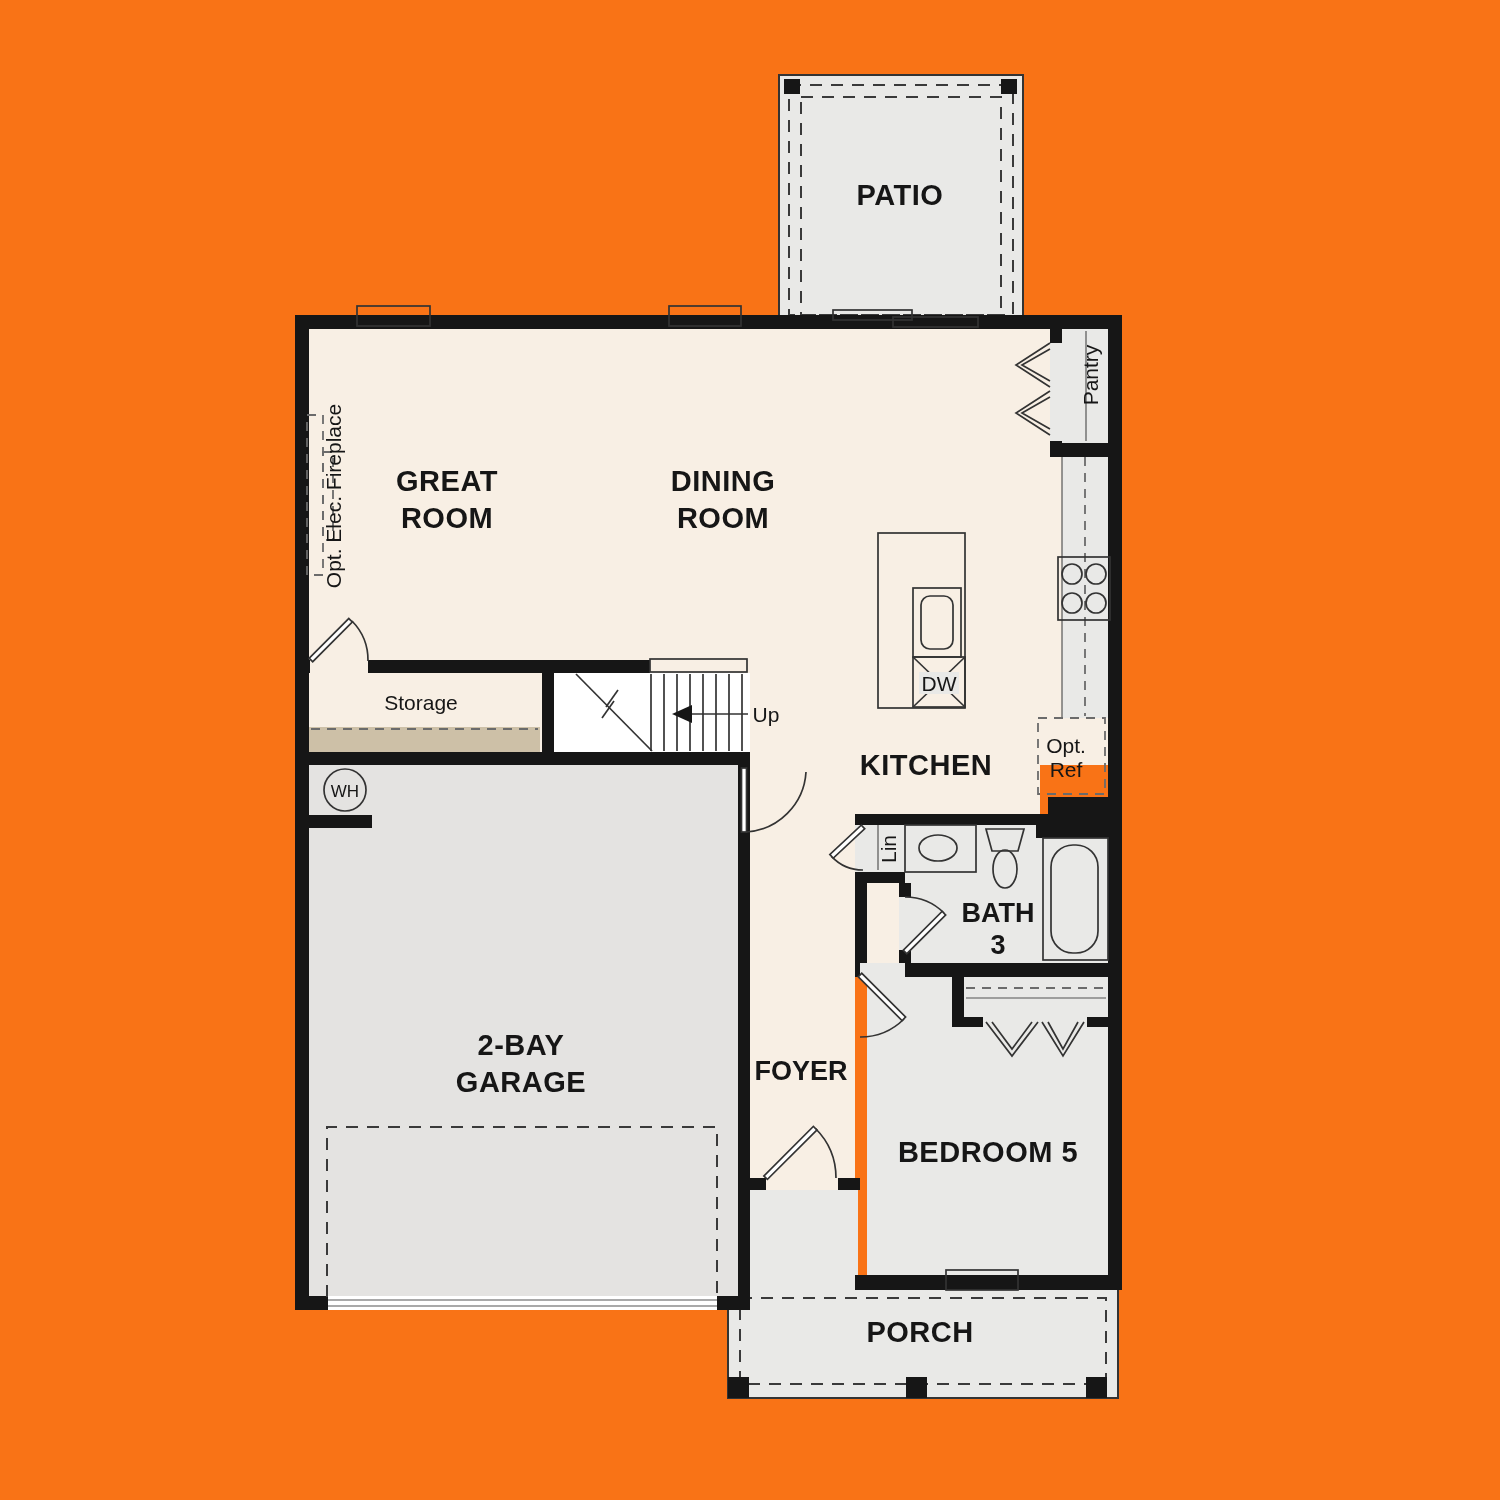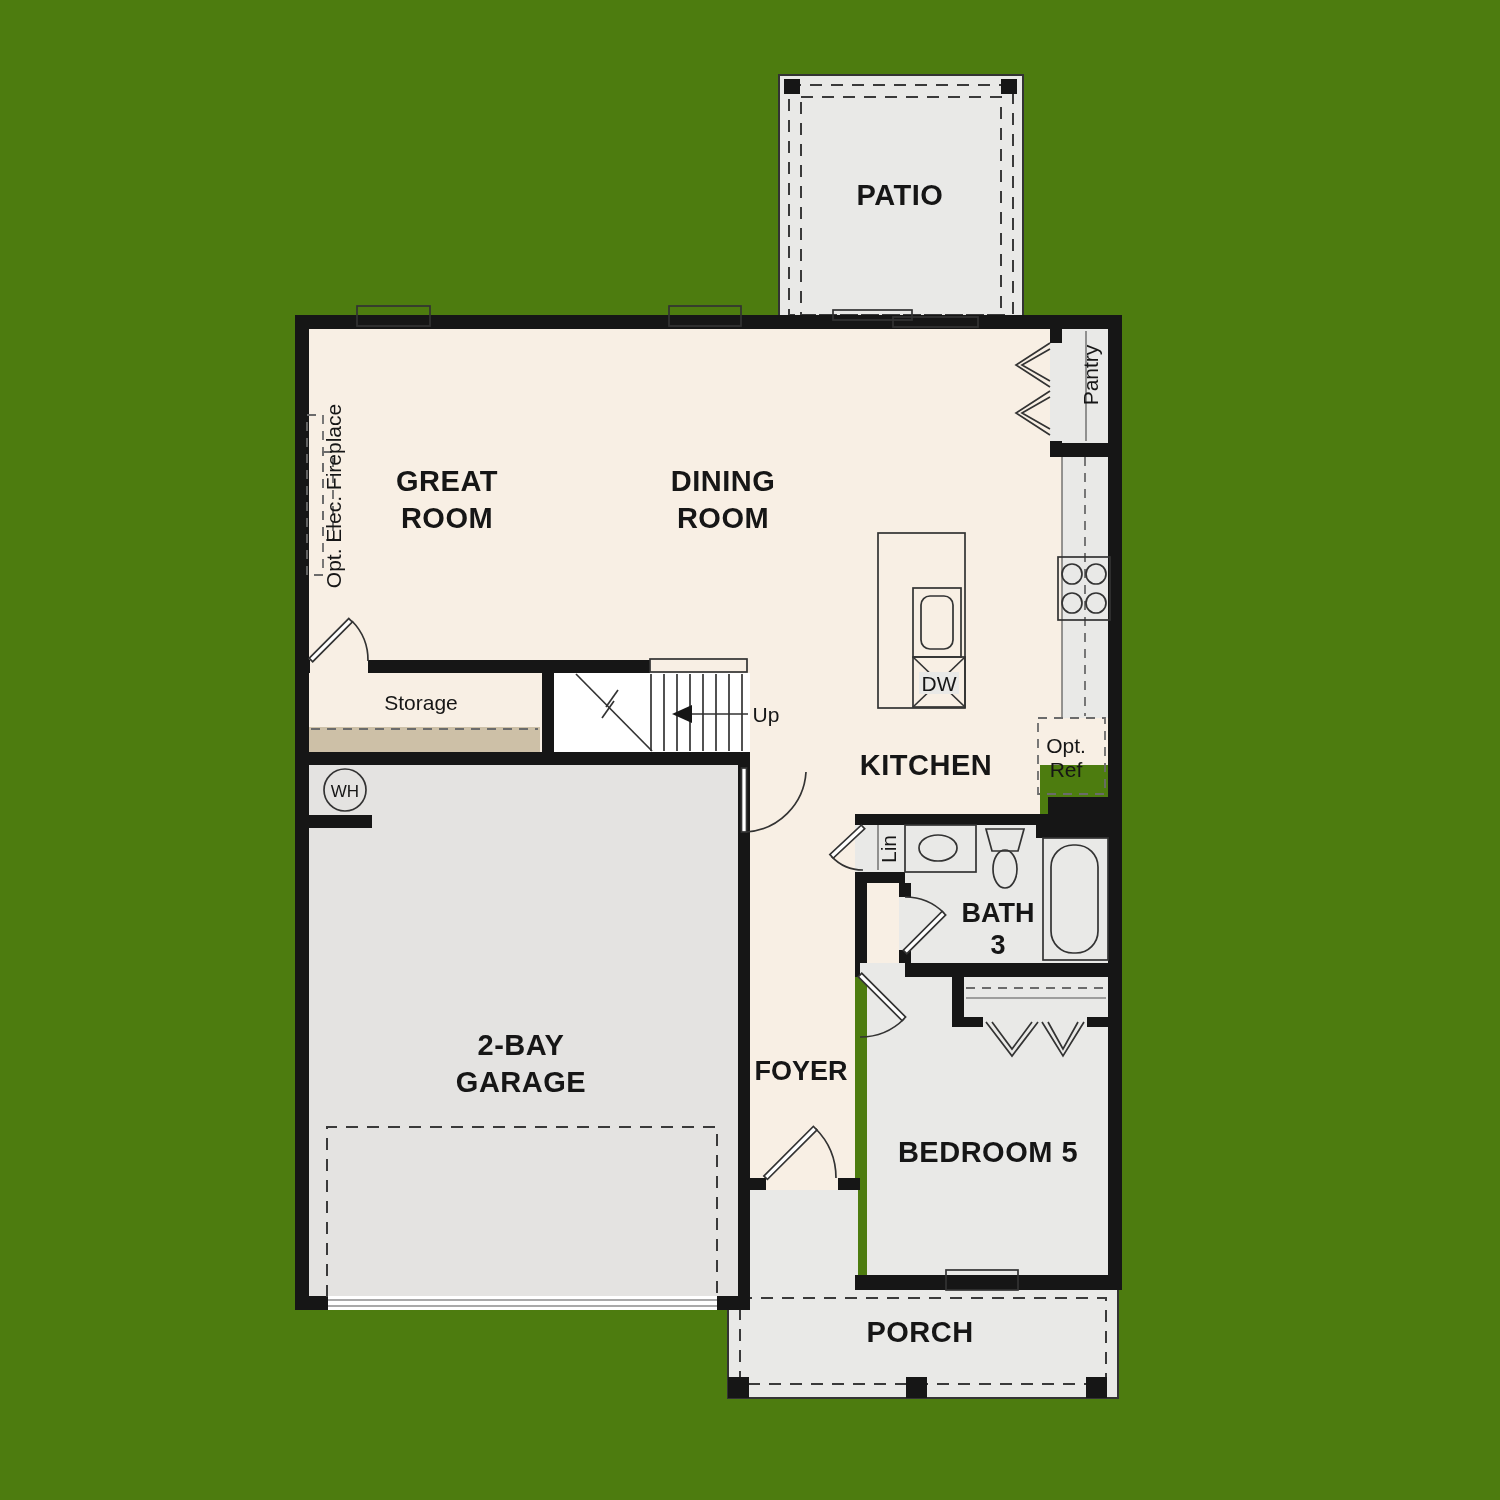--- a/index.html
+++ b/index.html
@@ -1,16 +1,16 @@
 <!DOCTYPE html>
 <html style="--wall: #161616; --floor-cream: #f8efe4; --room-gray: #e9e9e7; --garage-gray: #e4e3e1; --accent-tan: #cdc0a7; --line: #333333; --text: #161616;"><head>
 <meta charset="utf-8">
 <style>
   html,body{margin:0;padding:0;background:#ffffff;}
-  #stage{position:relative;width:1500px;height:1500px;background:#4d7c0f;overflow:hidden;}
+  #stage{position:relative;width:1500px;height:1500px;background:#f97316;overflow:hidden;}
   svg{display:block;}
   .wall{fill:var(--wall,#161616);}
   .cream{fill:var(--floor-cream,#f8efe4);}
   .gray{fill:var(--room-gray,#e9e9e7);}
   .ggray{fill:var(--garage-gray,#e4e3e1);}
   .tan{fill:var(--accent-tan,#cdc0a7);}
   .white{fill:#ffffff;}
   .brd{stroke:var(--line,#333);stroke-width:2;}
   .ln{stroke:var(--line,#333);stroke-width:1.7;fill:none;}
   .thin{stroke:#555;stroke-width:1.2;fill:none;}

